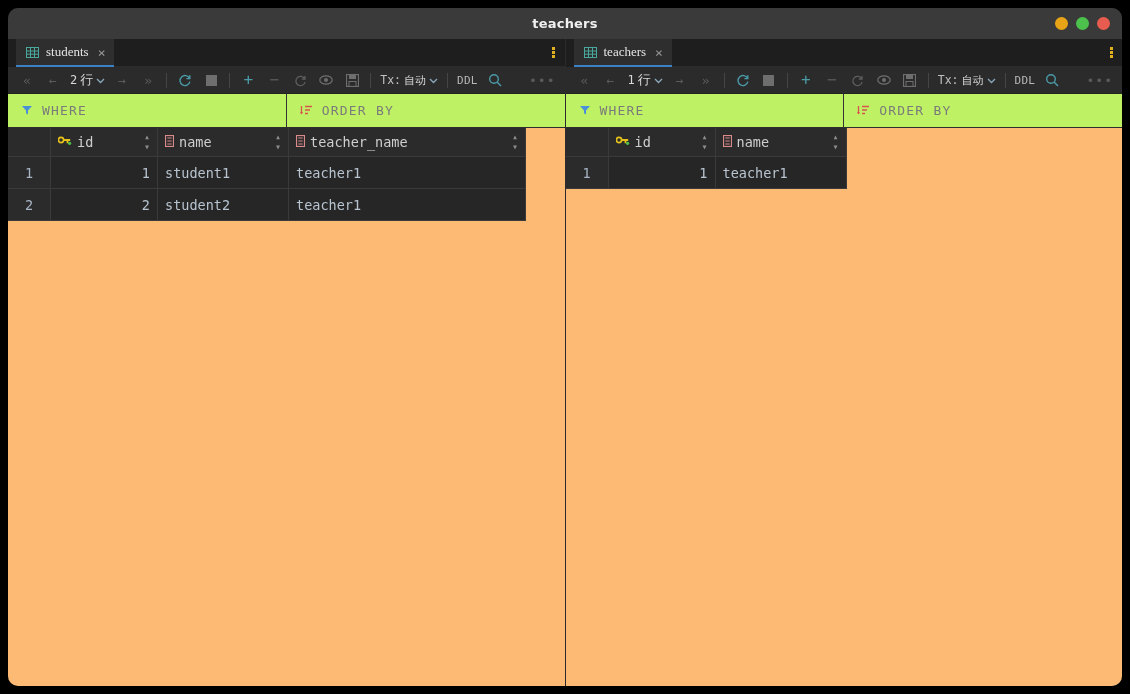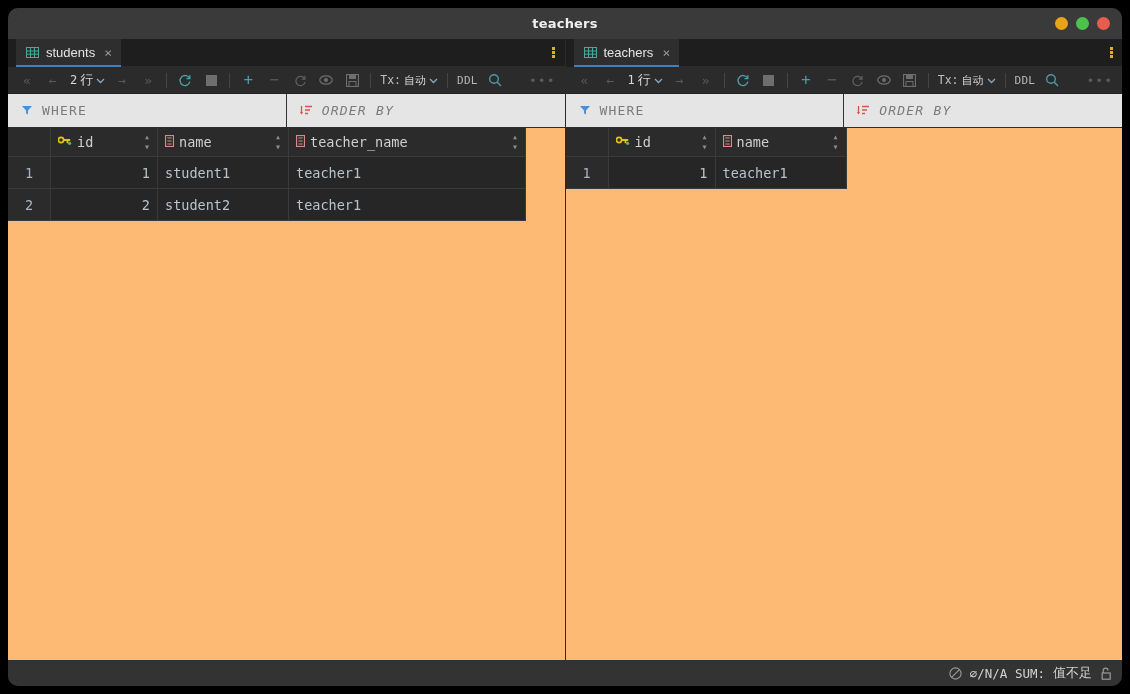--- a/index.html
+++ b/index.html
@@ -35,21 +35,21 @@
     height:28px;flex:0 0 28px;background:#1e1e1e;
     display:flex;align-items:stretch;position:relative;
   }
   .tab{
     display:flex;align-items:center;gap:7px;
     padding:0 9px 0 10px;background:#2e2e2e;
     border-bottom:2px solid #3b82c4;
     margin-left:8px;
   }
   .tab-label{
-    font-family:Liberation Sans, sans-serif;
+    font-family:Liberation Serif, serif;
     font-size:13px;color:#e4e4e4;
   }
   .tab-close{font-size:13px;color:#9a9a9a;line-height:1;padding-left:2px;}
   .tabstrip-fill{flex:1 1 auto;border-bottom:1px solid #2b2b2b;}
   .tab-kebab{
     width:22px;display:flex;align-items:center;justify-content:center;
     border-bottom:1px solid #2b2b2b;
   }
   .kebab-dot{width:3px;height:3px;background:#e0b020;display:block;margin:1px 0;}
   
@@ -79,27 +79,27 @@
     display:flex;align-items:center;gap:3px;padding:0 4px;white-space:nowrap;
     font-size:12px;color:#c0c0c0;
   }
   .tx .lbl{font-family:"DejaVu Sans Mono","Liberation Mono",monospace;font-size:11.5px;color:#c0c0c0;}
   .tx .val{font-family:"DejaVu Sans","Liberation Sans",sans-serif;font-size:11px;color:#d8d8d8;}
   .ddl{font-size:11px;color:#b8b8b8;padding:0 4px;letter-spacing:.3px;}
   .tb-spacer{flex:1 1 auto;}
   
   .filterbar{
     height:33px;flex:0 0 33px;display:flex;align-items:stretch;
-    background:#e5e5e5;border-bottom:1px solid #2e2e2e;justify-content:space-between;
+    background:#bef264;border-bottom:1px solid #2e2e2e;justify-content:space-between;
   }
   .fcell{
     flex:1 1 50%;display:flex;align-items:center;gap:9px;padding:0 13px;
     border-right:1px solid #333;min-width:0;
   }
-  .fcell:last-child{border-right:none;font-style:italic;}
+  .fcell:last-child{border-right:none;}
   .fcell .ftxt{
     font-family:"DejaVu Sans Mono","Liberation Mono",monospace;
     font-size:13px;color:#7b7b7b;letter-spacing:1.2px;
   }
   
   .gridwrap{flex:1 1 auto;min-height:0;background:#fdba74;overflow:hidden;}
   table.dg{border-collapse:collapse;table-layout:fixed;}
   table.dg th,table.dg td{
     border:1px solid #3a3a3a;
     height:31px;padding:0 7px;
@@ -493,29 +493,13 @@
               <td class="gutter">1</td>
               <td class="numcell">1</td>
               <td>teacher1</td>
             </tr>
           </tbody>
         </table>
       </div>
     </div>
   </div>
 
-  <div class="statusbar">
-    <span class="st-ico">
-      <svg width="13" height="13" viewBox="0 0 13 13">
-          <circle cx="6.5" cy="6.5" r="5.6" fill="none" stroke="#9a9a9a" stroke-width="1.1"></circle>
-          <line x1="2.8" y1="10.2" x2="10.2" y2="2.8" stroke="#9a9a9a" stroke-width="1.1"></line>
-        </svg>
-    </span>
-    <span class="st-txt">∅/N/A  SUM:</span>
-    <span class="st-cn">值不足</span>
-    <span class="st-ico">
-      <svg width="12" height="13" viewBox="0 0 12 13">
-        <path d="M3.2 6 L3.2 3.6 a2.4 2.4 0 0 1 4.8 0" fill="none" stroke="#9a9a9a" stroke-width="1.2"></path>
-        <rect x="2.2" y="6" width="8" height="6.2" fill="none" stroke="#9a9a9a" stroke-width="1.2"></rect>
-      </svg>
-    </span>
-  </div>
 </div>
 
 </body></html>

